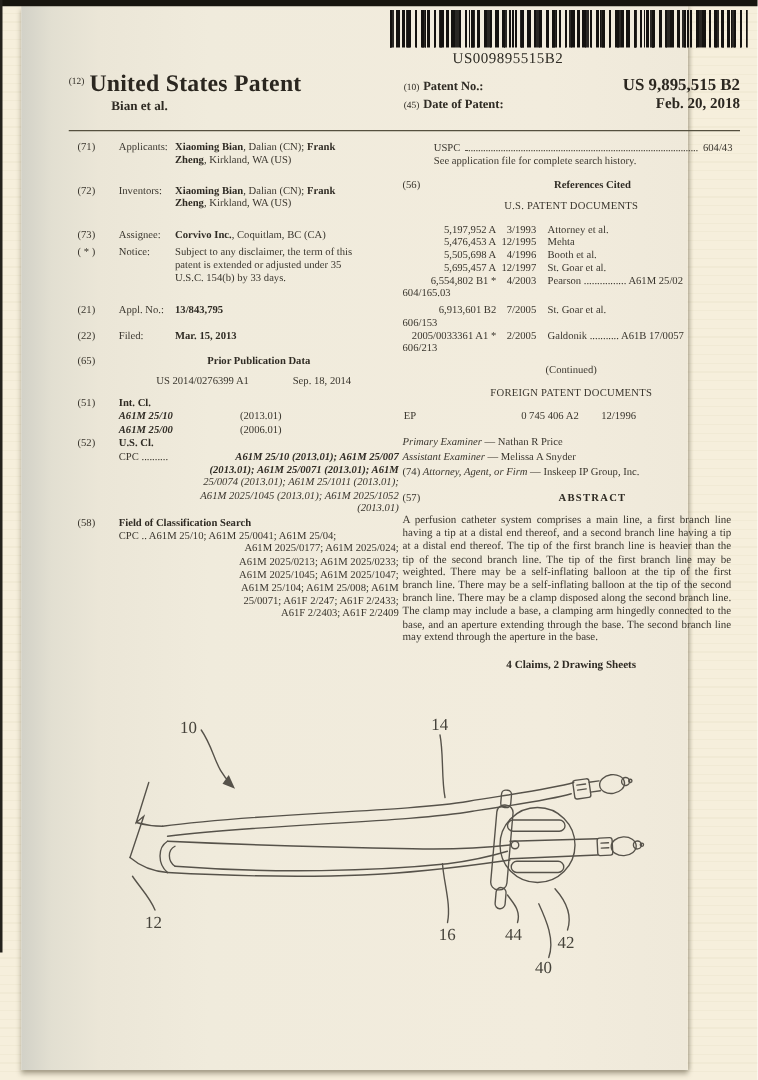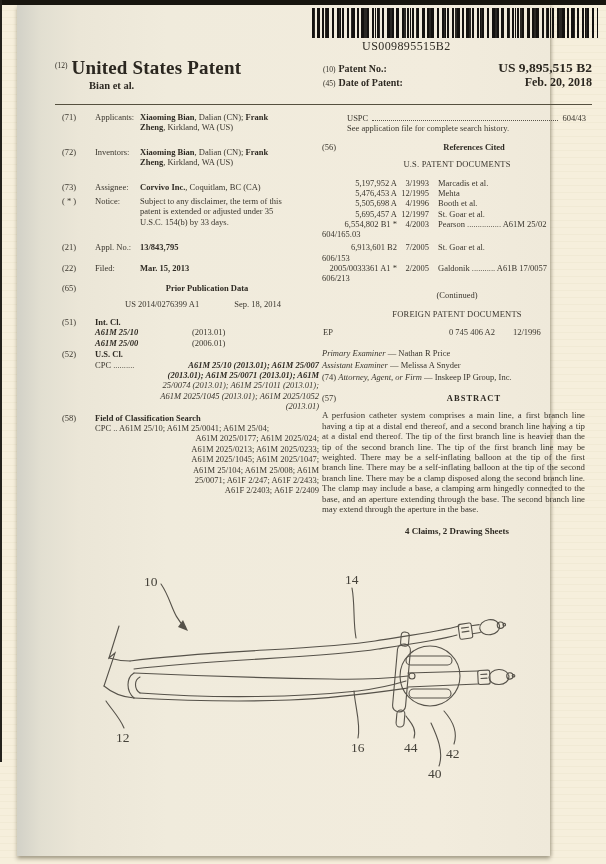--- a/index.html
+++ b/index.html
@@ -64,21 +64,21 @@
   .sec{display:grid;grid-template-columns:34px 1fr;margin-bottom:7px;}
   .refhead{text-align:center;margin-bottom:8px;letter-spacing:.2px;}
   .refrow{display:grid;grid-template-columns:75px 32px 1fr;line-height:10.3px;}
   .refrow .rn{text-align:right;white-space:nowrap;}
   .refrow .rd{text-align:right;}
   .refrow .rm{padding-left:9px;white-space:nowrap;}
   .cont-line{padding-right:38px;line-height:10.3px;}
   .gap3{margin-top:3px;}
   .continued{text-align:center;margin:6px 0 9px 0;}
   .foreignrow{display:flex;margin-bottom:9px;}
-  .foreignrow .fc{margin-left:1px;} .foreignrow .fn2{margin-left:116px;} .foreignrow .fd{margin-left:18px;}
+  .foreignrow .fc{margin-left:1px;} .foreignrow .fn2{margin-left:84px;} .foreignrow .fd{margin-left:18px;}
   .exline{line-height:12px;}
   .atline{line-height:12px;margin-bottom:9px;}
   .abshead{display:grid;grid-template-columns:34px 1fr;margin:10px 0 7px 0;}
   .abshead .ah{text-align:center;font-weight:bold;letter-spacing:1px;color:#2e2a23;}
   .abstract{text-align:justify;font-size:8.8px;line-height:10.45px;width:263px;}
   .claims{text-align:center;font-weight:bold;font-size:8.9px;margin-top:11px;color:#2e2a23;}
   
   .figure{position:absolute;left:23px;top:565px;}
   .figure path,.figure rect,.figure circle,.figure ellipse,.figure line{fill:none;stroke:#56524a;stroke-width:1.1;stroke-linecap:round;}
   .figure text{fill:#45423a;font-size:13.5px;font-family:"Liberation Serif","DejaVu Serif",serif;stroke:none;}
@@ -230,21 +230,21 @@
 
     <div class="sec">
       <span>(56)</span>
       <span class="center b">References Cited</span>
     </div>
     <div class="refhead">U.S. PATENT DOCUMENTS</div>
 
     <div class="refrow">
       <span class="rn">5,197,952 A</span>
       <span class="rd">3/1993</span>
-      <span class="rm">Marcadis et al.</span>
+      <span class="rm">Attorney et al.</span>
     </div>
     <div class="refrow">
       <span class="rn">5,476,453 A</span>
       <span class="rd">12/1995</span>
       <span class="rm">Mehta</span>
     </div>
     <div class="refrow">
       <span class="rn">5,505,698 A</span>
       <span class="rd">4/1996</span>
       <span class="rm">Booth et al.</span>

